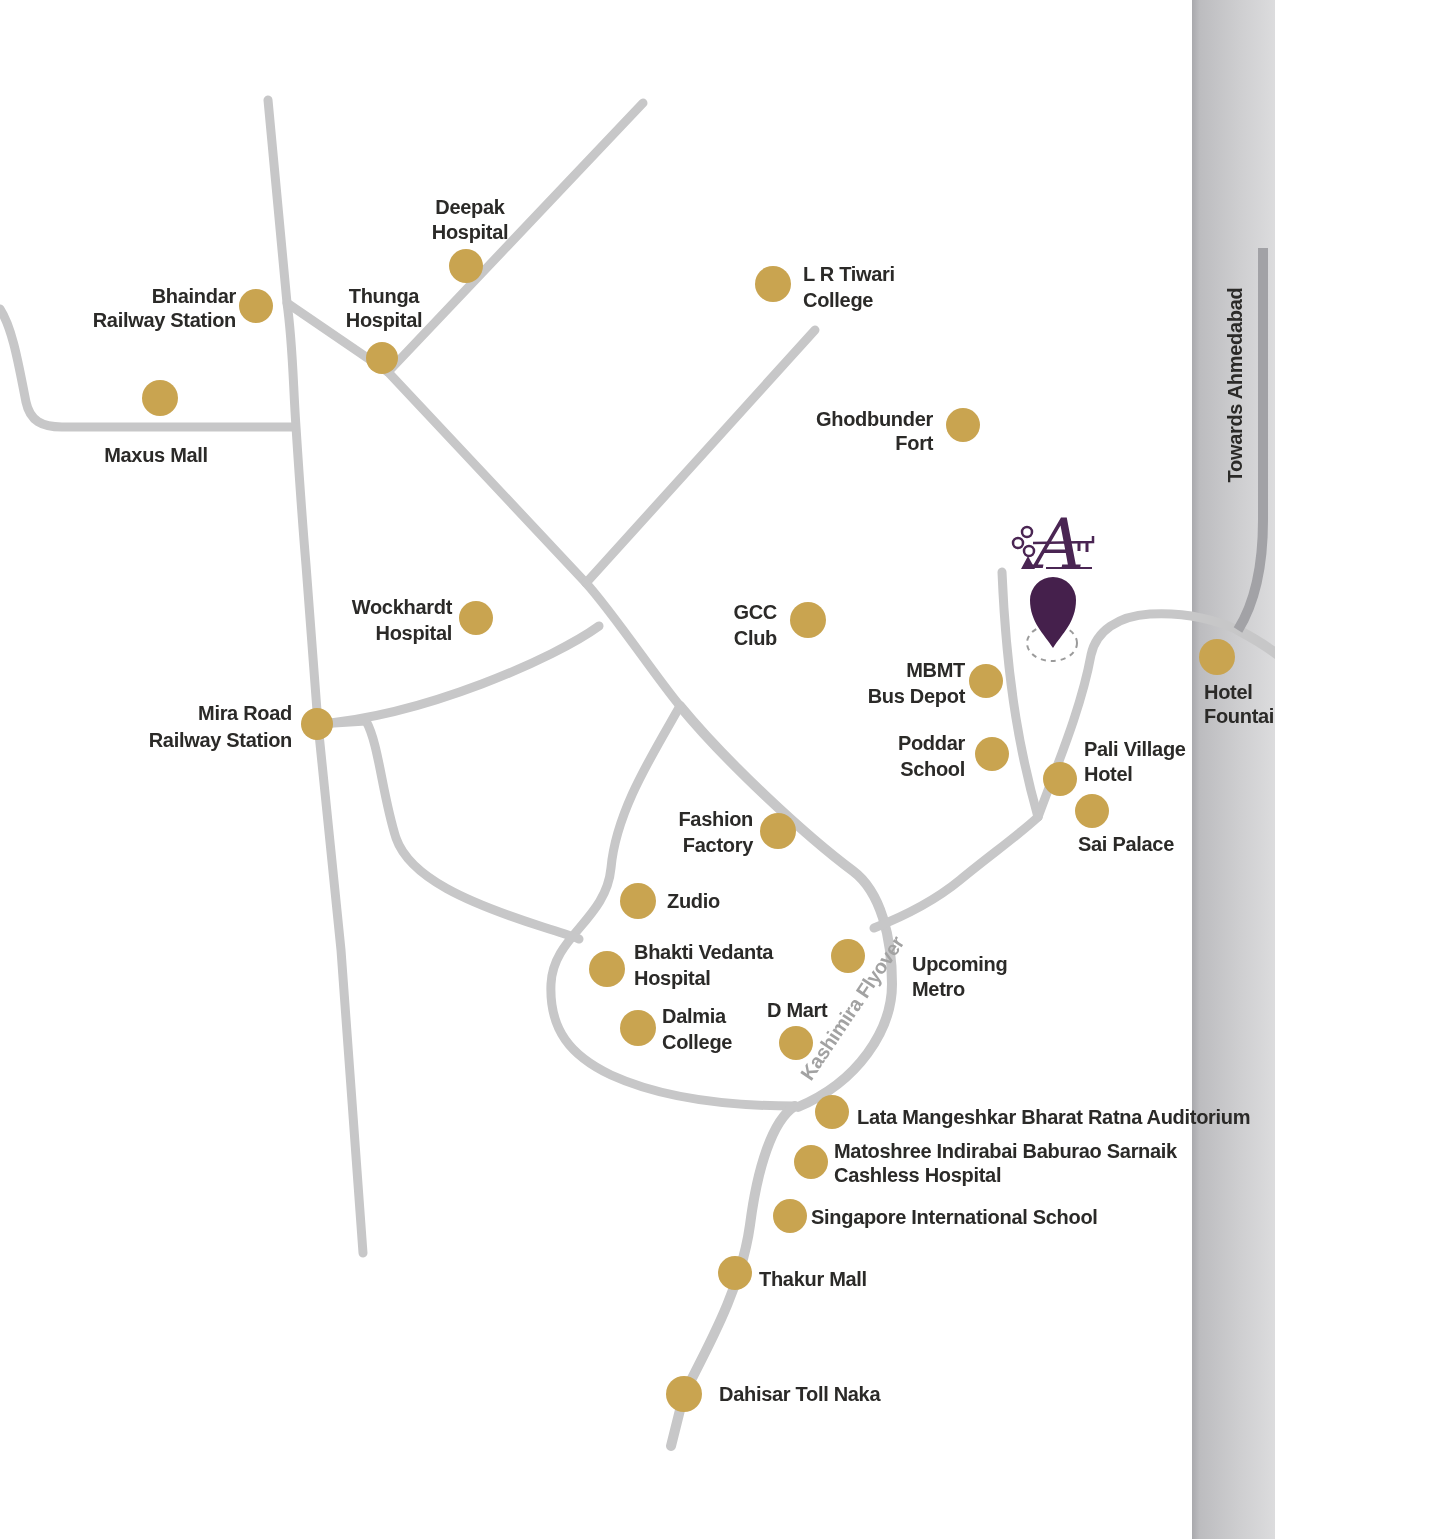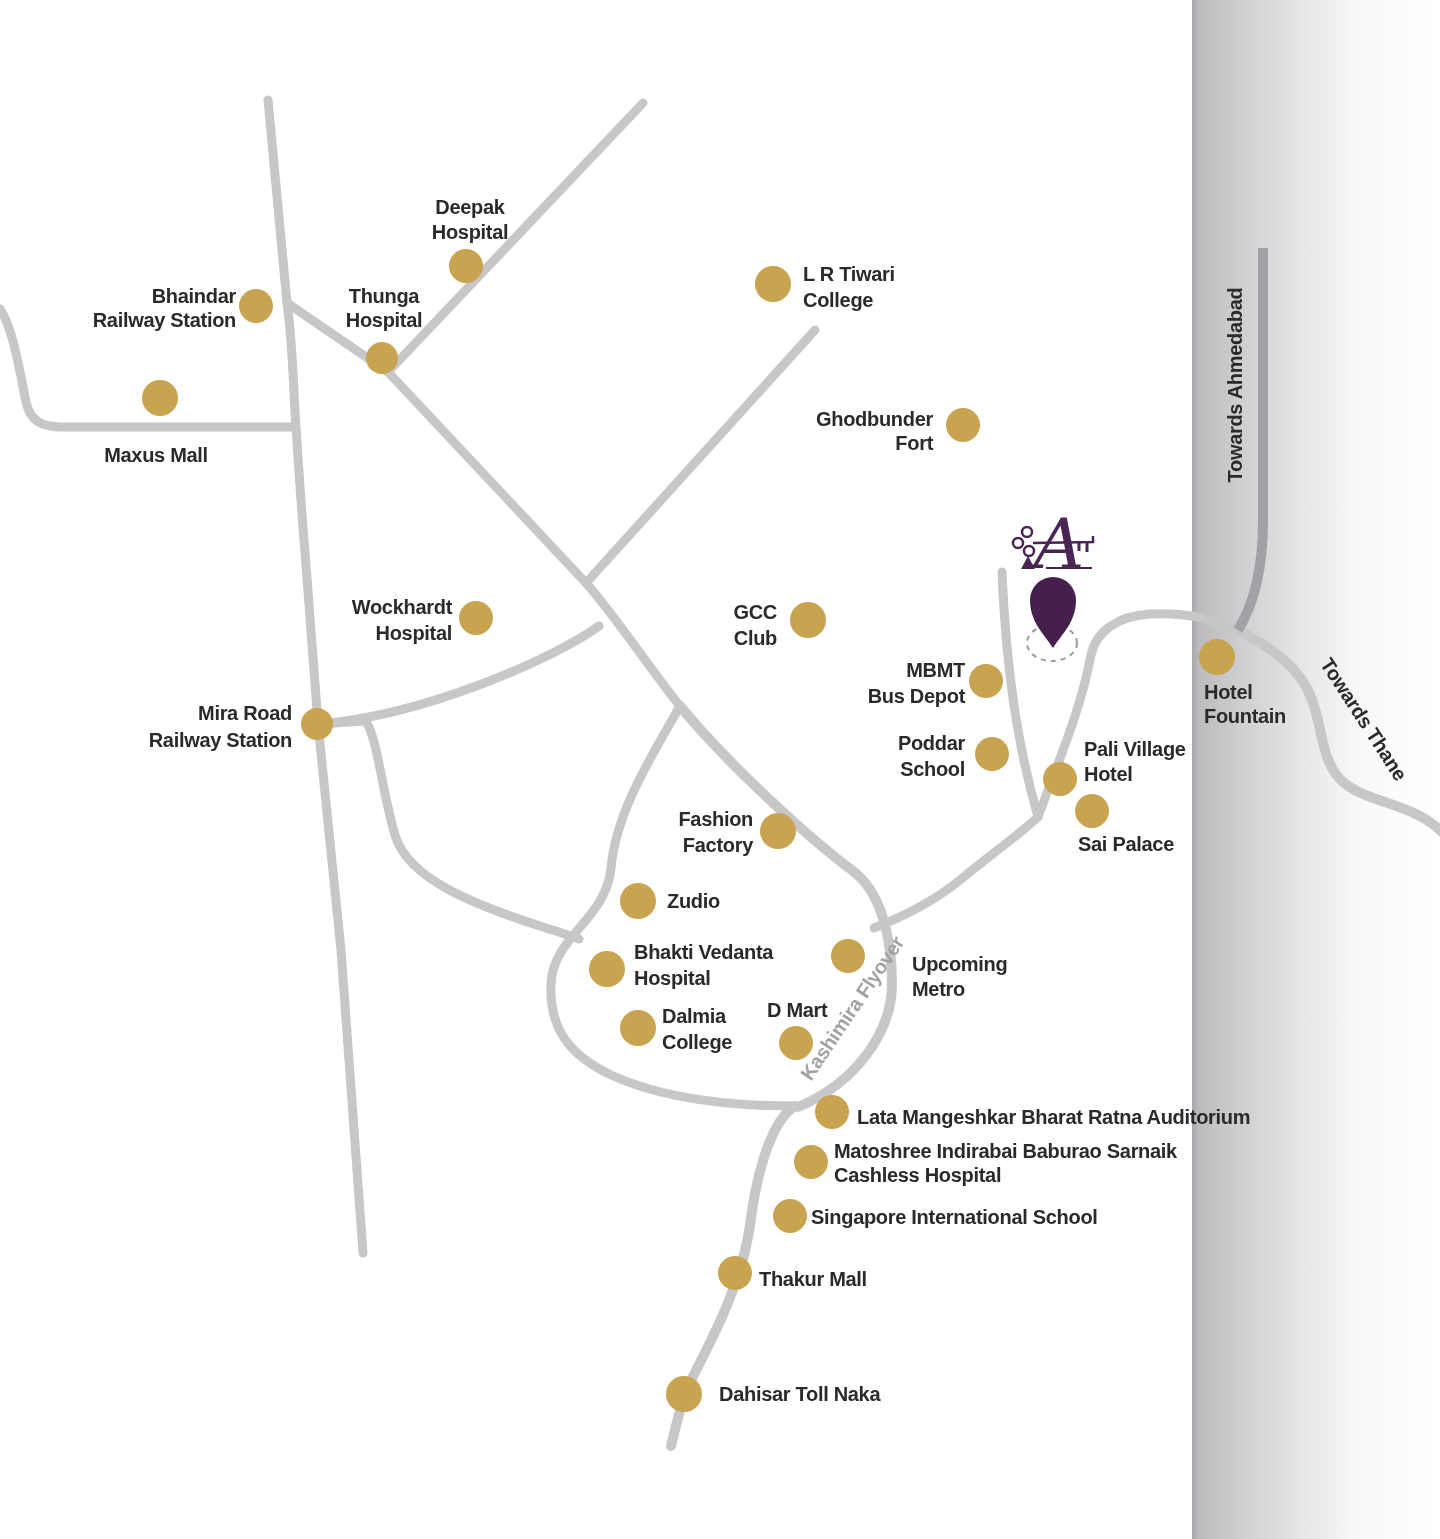--- a/index.html
+++ b/index.html
@@ -1,16 +1,16 @@
 <!DOCTYPE html>
 <html><head>
 <meta charset="utf-8">
 <style>
   html,body{margin:0;padding:0;background:#ffffff;}
-  .stage{position:relative;width:1440px;height:1539px;background:#fff;overflow:hidden;
+  .stage{position:relative;width:1275px;height:1539px;background:#fff;overflow:hidden;
          font-family:"Liberation Sans",sans-serif;}
   svg text{font-family:"Liberation Sans",sans-serif;font-weight:bold;letter-spacing:-0.3px;}
   svg .logo-a{font-family:"DejaVu Serif",serif;font-style:italic;font-weight:normal;letter-spacing:0;}
 </style>
 </head>
 <body>
 
 <div class="stage">
   <svg id="map-svg" width="1440" height="1539" viewBox="0 0 1440 1539" xmlns="http://www.w3.org/2000/svg">
       <defs>

